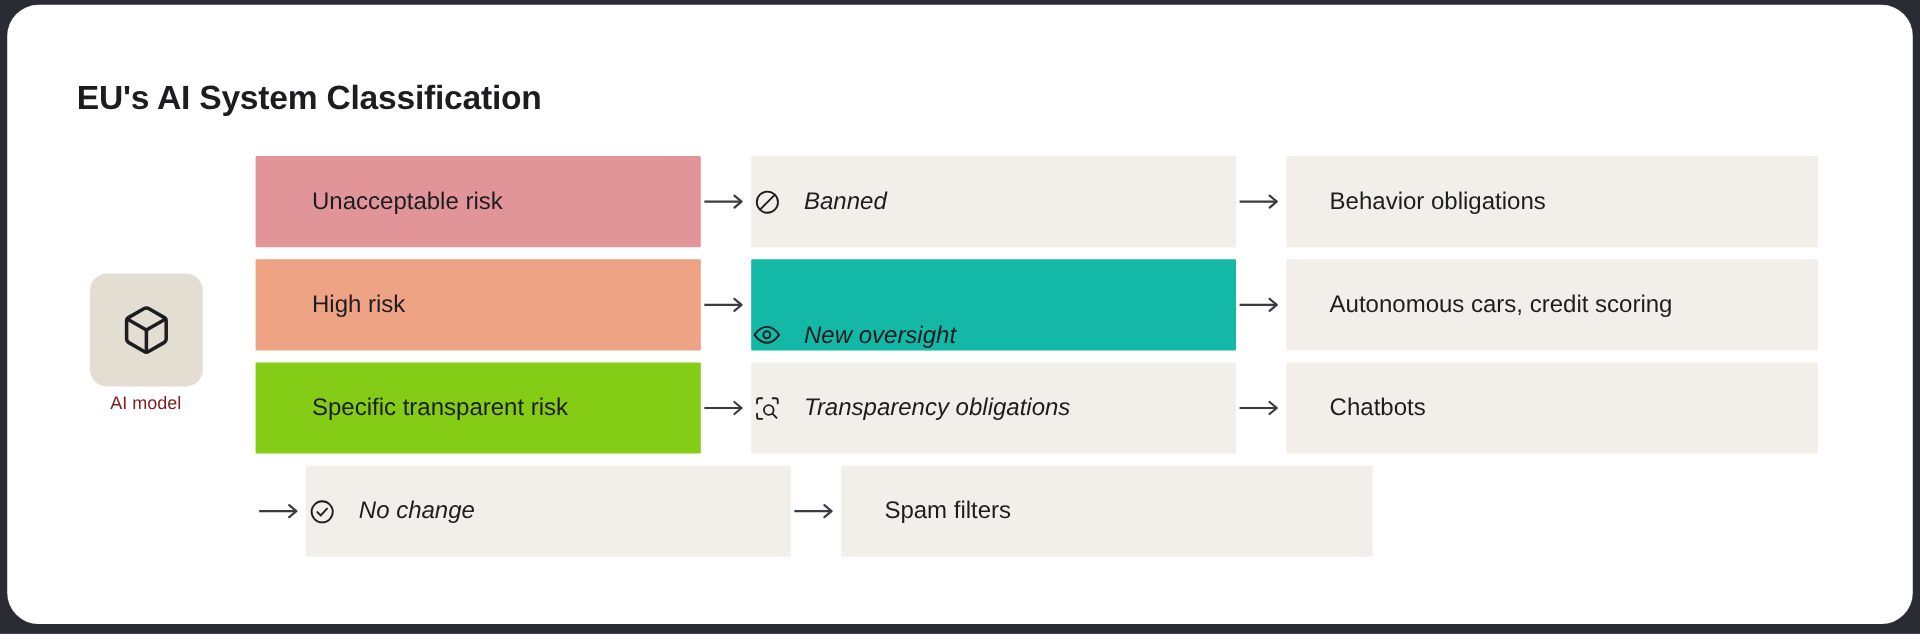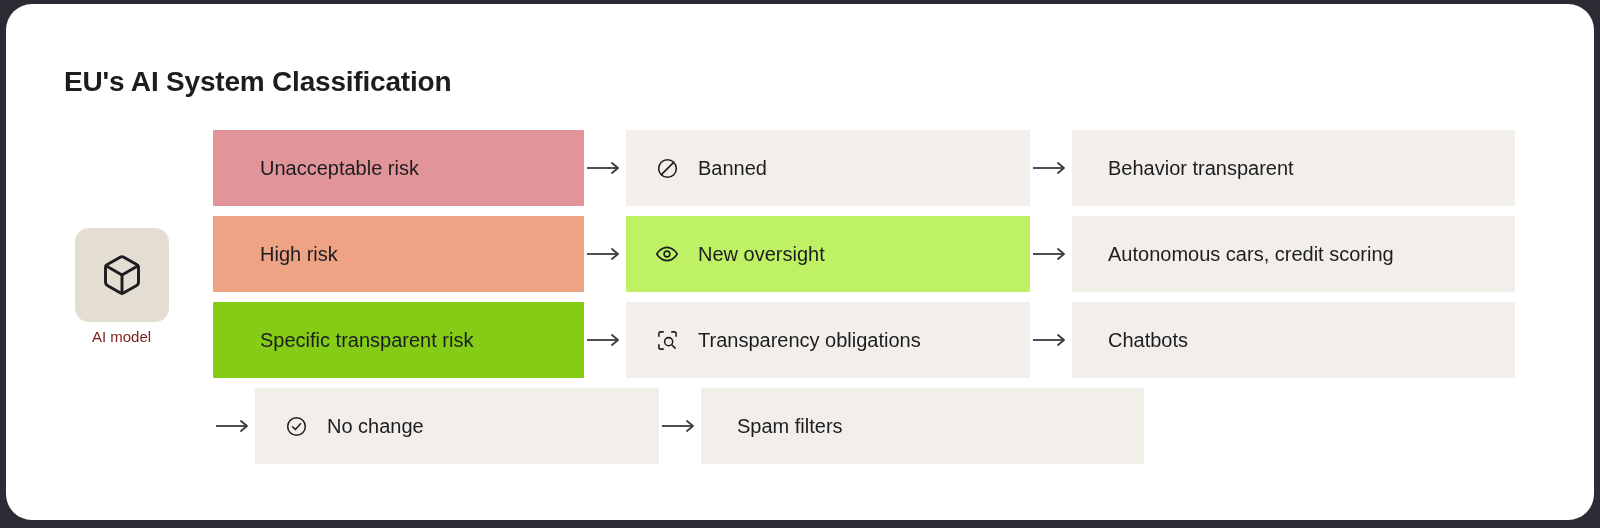--- a/index.html
+++ b/index.html
@@ -98,21 +98,21 @@
     flex: 0 0 42px;
     display: flex;
     align-items: center;
     justify-content: center;
   }
 
   .action-box {
     flex: 0 0 404px;
     width: 404px;
     background: #f2efea;
-    padding-left: 28px;
+    font-style: italic;
   }
   .action-icon {
     flex: 0 0 26px;
     height: 26px;
     display: flex;
     align-items: center;
     justify-content: center;
     margin-right: 18px;
   }
   .action-label {
@@ -177,35 +177,35 @@
           </span>
           <span class="action-label">Banned</span>
         </div>
         <div class="arrow">
           <svg width="38" height="14" viewBox="0 0 38 14">
             <line x1="1" y1="7" x2="31" y2="7" stroke="#3a3a40" stroke-width="1.8"></line>
             <polyline points="26,2 32,7 26,12" fill="none" stroke="#3a3a40" stroke-width="1.8" stroke-linecap="round" stroke-linejoin="round"></polyline>
           </svg>
         </div>
         <div class="box example-box" style="background: rgb(242, 239, 234);">
-          <span class="example-label">Behavior transparent</span>
+          <span class="example-label">Behavior obligations</span>
         </div>
       </div>
 
       <div class="row">
         <div class="box risk-box" style="background: rgb(237, 163, 132);">
           <span class="risk-label">High risk</span>
         </div>
         <div class="arrow">
           <svg width="38" height="14" viewBox="0 0 38 14">
             <line x1="1" y1="7" x2="31" y2="7" stroke="#3a3a40" stroke-width="1.8"></line>
             <polyline points="26,2 32,7 26,12" fill="none" stroke="#3a3a40" stroke-width="1.8" stroke-linecap="round" stroke-linejoin="round"></polyline>
           </svg>
         </div>
-        <div class="box action-box" style="background: #bef264;">
+        <div class="box action-box" style="background: #14b8a6; align-items: flex-end;">
           <span class="action-icon">
             <svg width="24" height="24" viewBox="0 0 24 24" fill="none" stroke="#1d1d21" stroke-width="1.6" stroke-linecap="round" stroke-linejoin="round">
               <path d="M1.8 12s3.8-6.6 10.2-6.6S22.2 12 22.2 12 18.4 18.6 12 18.6 1.8 12 1.8 12z"></path>
               <circle cx="12" cy="12" r="2.9"></circle>
             </svg>
           </span>
           <span class="action-label">New oversight</span>
         </div>
         <div class="arrow">
           <svg width="38" height="14" viewBox="0 0 38 14">

